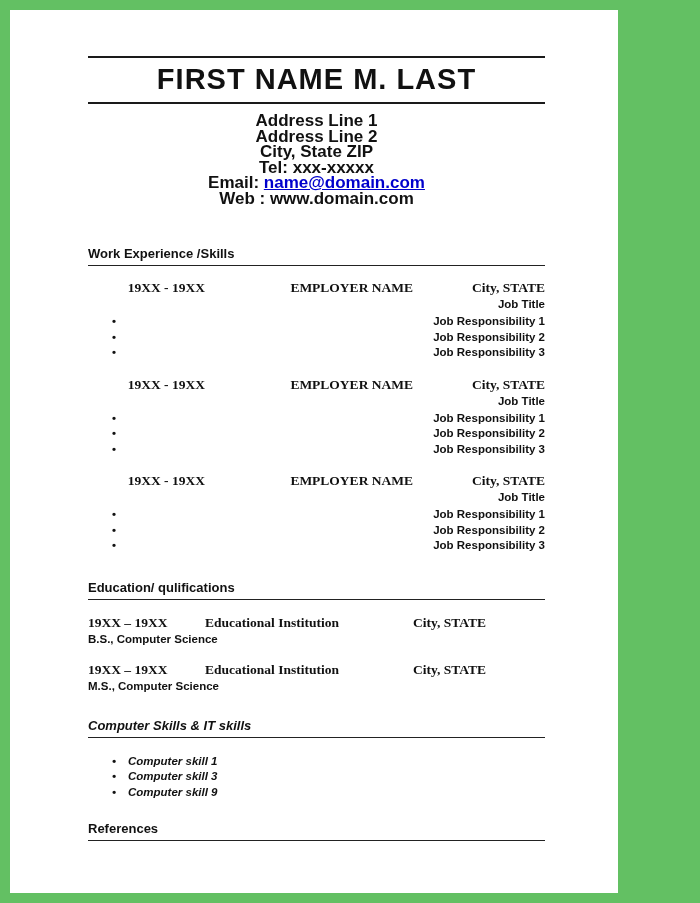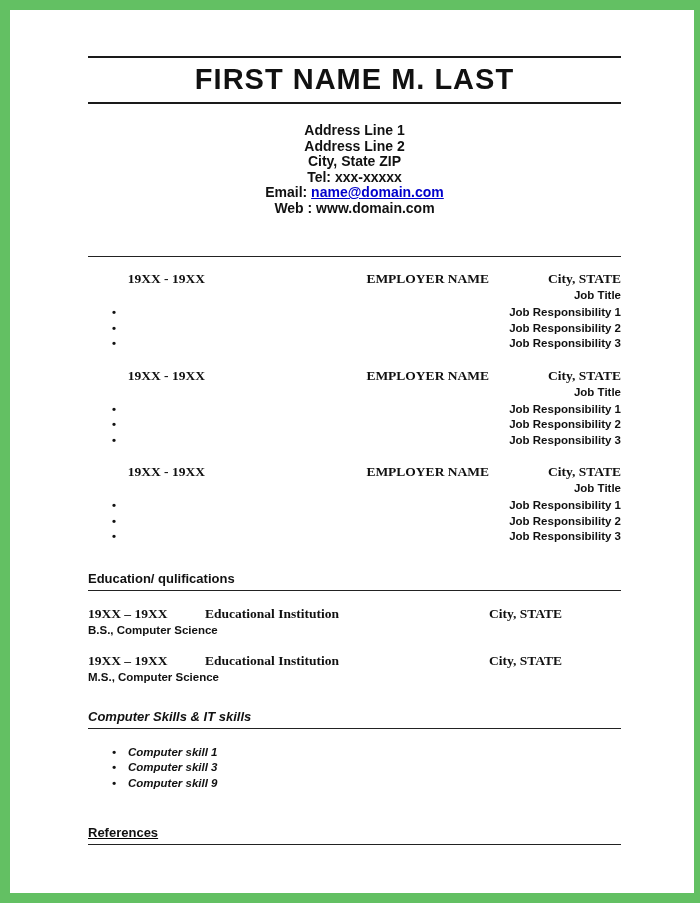--- a/index.html
+++ b/index.html
@@ -8,21 +8,21 @@
     padding: 0;
     width: 700px;
     height: 903px;
     background: #63c063;
     font-family: "Liberation Sans", sans-serif;
   }
   .page {
     position: absolute;
     left: 10px;
     top: 10px;
-    width: 684px;
+    width: 608px;
     height: 883px;
     background: #ffffff;
     overflow: hidden;
   }
   .content {
     padding: 0 73px 0 78px;
   }
   hr.rule {
     border: none;
     border-top: 2px solid #1a1a1a;
@@ -38,43 +38,43 @@
   h1.name {
     font-size: 29px;
     font-weight: bold;
     text-align: center;
     margin: 5px 0 6px 0;
     letter-spacing: 1px;
     color: #111;
     font-family: "Liberation Sans", sans-serif;
   }
   .contact {
-    margin-top: 19px;
+    margin-top: 9px;
     text-align: center;
-    font-size: 14px;
+    font-size: 17px;
     font-weight: bold;
     line-height: 15.5px;
     color: #111;
   }
   .email-link {
     color: #0000cc;
     text-decoration: underline;
     cursor: pointer;
   }
   
   .section-heading {
     font-size: 13px;
     font-weight: bold;
     color: #111;
     line-height: 16px;
   }
   .sec-work { margin-top: 40px; }
   .sec-edu { margin-top: 26px; }
   .sec-skills { margin-top: 24px; font-style: italic; }
-  .sec-refs { margin-top: 34px; text-decoration: underline; }
+  .sec-refs { margin-top: 21px; }
   
   .entry-row {
     display: flex;
     font-family: "Liberation Serif", serif;
     font-weight: bold;
     font-size: 13.5px;
     line-height: 17px;
     color: #111;
   }
   .entry-row .dates { width: 117px; flex: 0 0 auto; }
@@ -125,20 +125,21 @@
     <div class="contact">
       <div>Address Line 1</div>
       <div>Address Line 2</div>
       <div>City, State ZIP</div>
       <div>Tel: xxx-xxxxx</div>
       <div><span>Email: </span><a class="email-link">name@domain.com</a></div>
       <div>Web : www.domain.com</div>
     </div>
 
     <div class="sec-work">
+      <div class="section-heading">Work Experience /Skills</div>
       <hr class="rule-thin">
 
       <div class="job">
         <div class="entry-row">
           <span class="dates">19XX - 19XX</span>
           <span class="mid">EMPLOYER NAME</span>
           <span class="loc">City, STATE</span>
         </div>
         <div class="job-title">Job Title</div>
         <ul class="bullets">

